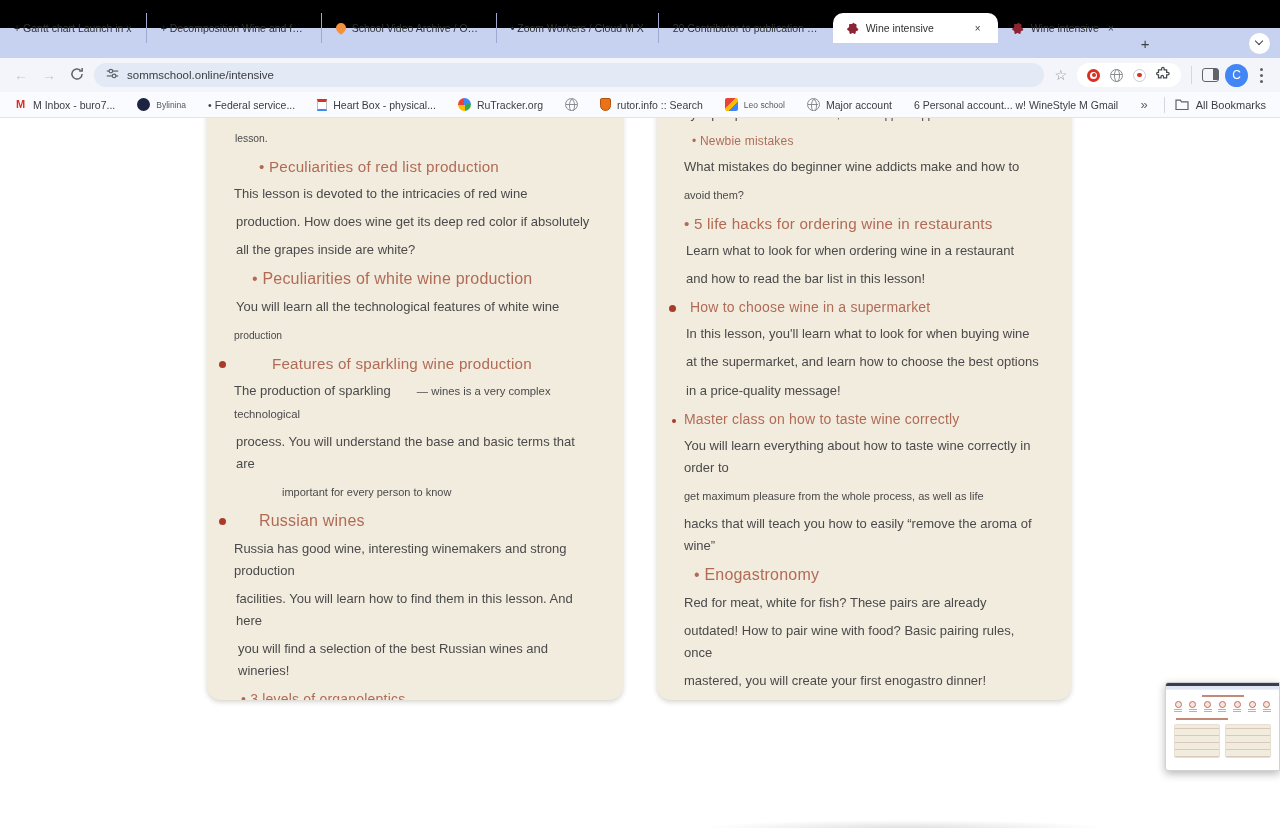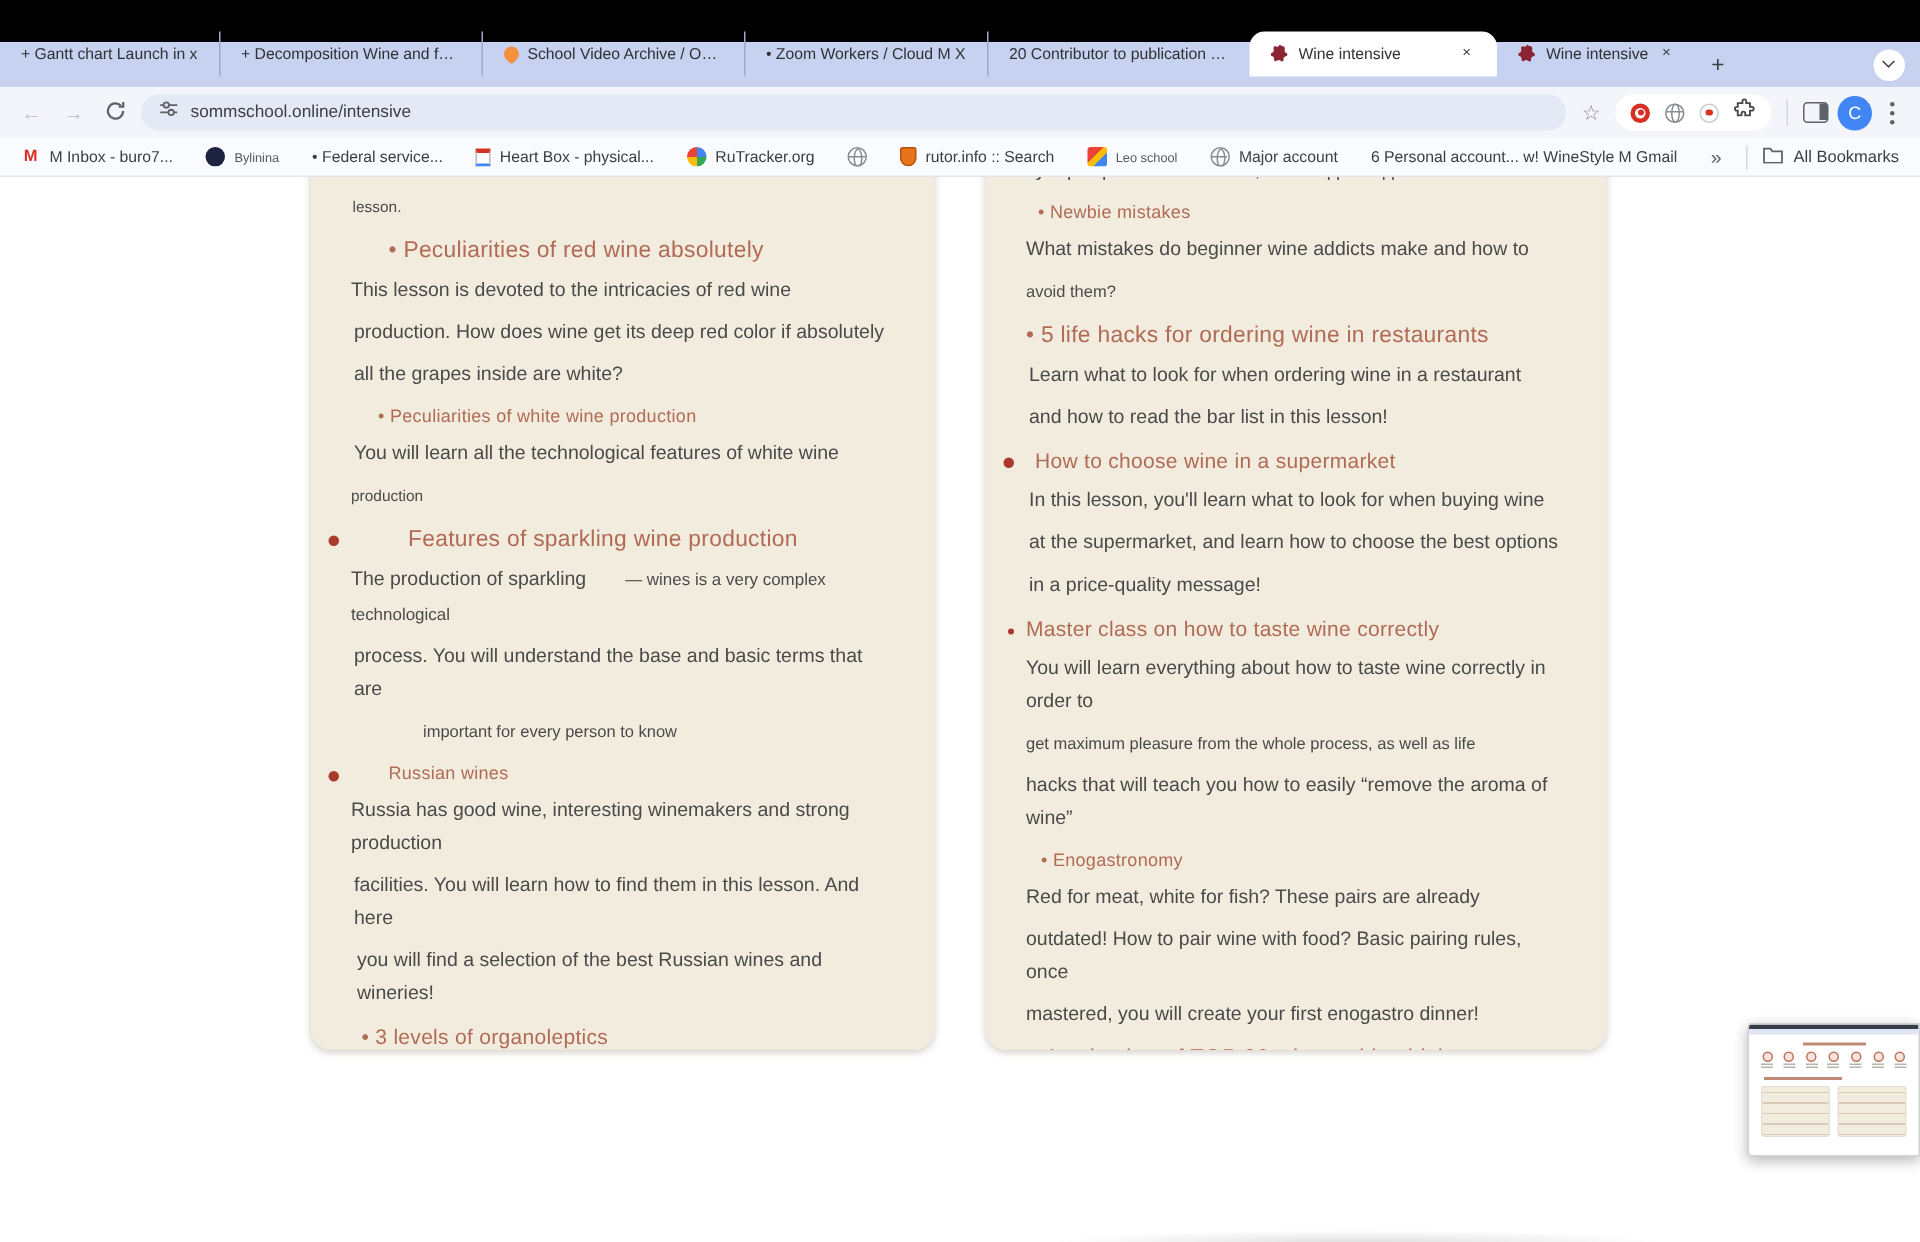--- a/index.html
+++ b/index.html
@@ -13,21 +13,21 @@
   }
   *{box-sizing:border-box;margin:0;padding:0;font-family:"Liberation Sans","DejaVu Sans",sans-serif;}
   html,body{background:#fff;}
   .screen{position:relative;width:1280px;height:828px;overflow:hidden;background:#fff;}
 
   
   .syst{position:absolute;left:0;top:0;width:1280px;height:28px;background:#000;}
 
   
   .tabstrip{position:absolute;left:0;top:28px;width:1280px;height:30px;background:var(--strip);display:flex;align-items:flex-end;}
-  .tabs{display:flex;height:45px;align-items:center;}
+  .tabs{display:flex;height:45px;align-items:flex-start;}
   .tab{position:relative;height:30px;display:flex;align-items:center;gap:6px;padding:0 14px;max-width:175px;min-width:118px;cursor:pointer;}
   .tab .tlabel{font-size:10.5px;color:#303134;white-space:nowrap;overflow:hidden;text-overflow:ellipsis;flex:1;text-align:center;}
   .tab.active{background:#fff;border-radius:10px 10px 0 0;min-width:165px;}
   .tab.active .tlabel{text-align:left;}
   .tabs .tab:not(.active)+.tab:not(.active){border-left:1px solid #9fa9cf;}
   .tab .close{font-size:10px;color:#3c4043;padding:2px 3px;border-radius:50%;}
   .fav{width:13px;height:13px;flex:0 0 auto;display:inline-block;position:relative;}
   .fav.flame-orange{width:10px;height:10px;background:#f5913e;border-radius:50% 50% 50% 2px;transform:rotate(-45deg);}
   .fav.wine-splash svg{display:block;}
   .newtab{font-size:15px;color:#3c4043;padding:0 10px;align-self:center;cursor:pointer;}
@@ -79,21 +79,21 @@
   .allbm span{font-size:11px;color:#3a3d42;}
 
   
   .content{position:absolute;left:0;top:118px;width:1280px;height:710px;background:#fff;overflow:hidden;}
   .card{position:absolute;top:-62px;height:644px;background:var(--cardbg);border-radius:14px;box-shadow:0 2px 5px rgba(120,110,90,.3);padding:0 26px 20px 27px;overflow:hidden;}
   .card-left{left:207px;width:416px;padding-top:70px;}
   .card-right{left:657px;width:414px;padding-top:46px;}
   .h{position:relative;color:var(--accent);margin:10px 0 7px;letter-spacing:.2px;}
   .h.h1{font-size:15.2px;}
   .h.h2{font-size:14px;}
-  .h.h3{font-size:12px;}
+  .h.h3{font-size:16px;}
   .h.h4{font-size:12px;}
   .marker{position:absolute;border-radius:50%;background:var(--bullet);}
   .marker.disc{width:7px;height:7px;left:-15px;top:6px;}
   .marker.dot{width:4px;height:4px;left:-12px;top:8px;}
   .t{color:var(--body);margin:0 0 6px;line-height:1.38;}
   .s-md{font-size:13px;}
   .s-sm{font-size:11.3px;}
   .s-xs{font-size:10.3px;}
   .s-xs2{font-size:11px;}
   .gap{margin-left:26px;}
@@ -255,21 +255,21 @@
             <path d="M1 2.5h5l1.5 2H15v9H1z" fill="none" stroke="#5f6368" stroke-width="1.4"></path>
           </svg>
       </span>
       <span>All Bookmarks</span>
     </div>
   </div>
 
   <div class="content">
     <div class="card card-left">
         <div class="t" style="padding-left: 1px;"><span class="s-xs">lesson.</span></div>
-        <div class="h h1" style="padding-left: 25px;"><span>• Peculiarities of red wine absolutely</span></div>
+        <div class="h h1" style="padding-left: 25px;"><span>• Peculiarities of red list production</span></div>
         <div class="t" style="padding-left: 0px;"><span class="s-md">This lesson is devoted to the intricacies of red wine</span></div>
         <div class="t" style="padding-left: 2px;"><span class="s-md">production. How does wine get its deep red color if absolutely</span></div>
         <div class="t" style="padding-left: 2px;"><span class="s-md">all the grapes inside are white?</span></div>
         <div class="h h3" style="padding-left: 18px;"><span>• Peculiarities of white wine production</span></div>
         <div class="t" style="padding-left: 2px;"><span class="s-md">You will learn all the technological features of white wine</span></div>
         <div class="t" style="padding-left: 0px;"><span class="s-xs">production</span></div>
         <div class="h h1" style="padding-left: 38px;"><span class="marker disc"></span><span>Features of sparkling wine production</span></div>
         <div class="t" style="padding-left: 0px;"><span class="s-md">The production of sparkling</span><span class="s-sm gap">— wines is a very complex technological</span></div>
         <div class="t" style="padding-left: 2px;"><span class="s-md">process. You will understand the base and basic terms that are</span></div>
         <div class="t" style="padding-left: 4px; margin-left: 44px;"><span class="s-xs2">important for every person to know</span></div>

